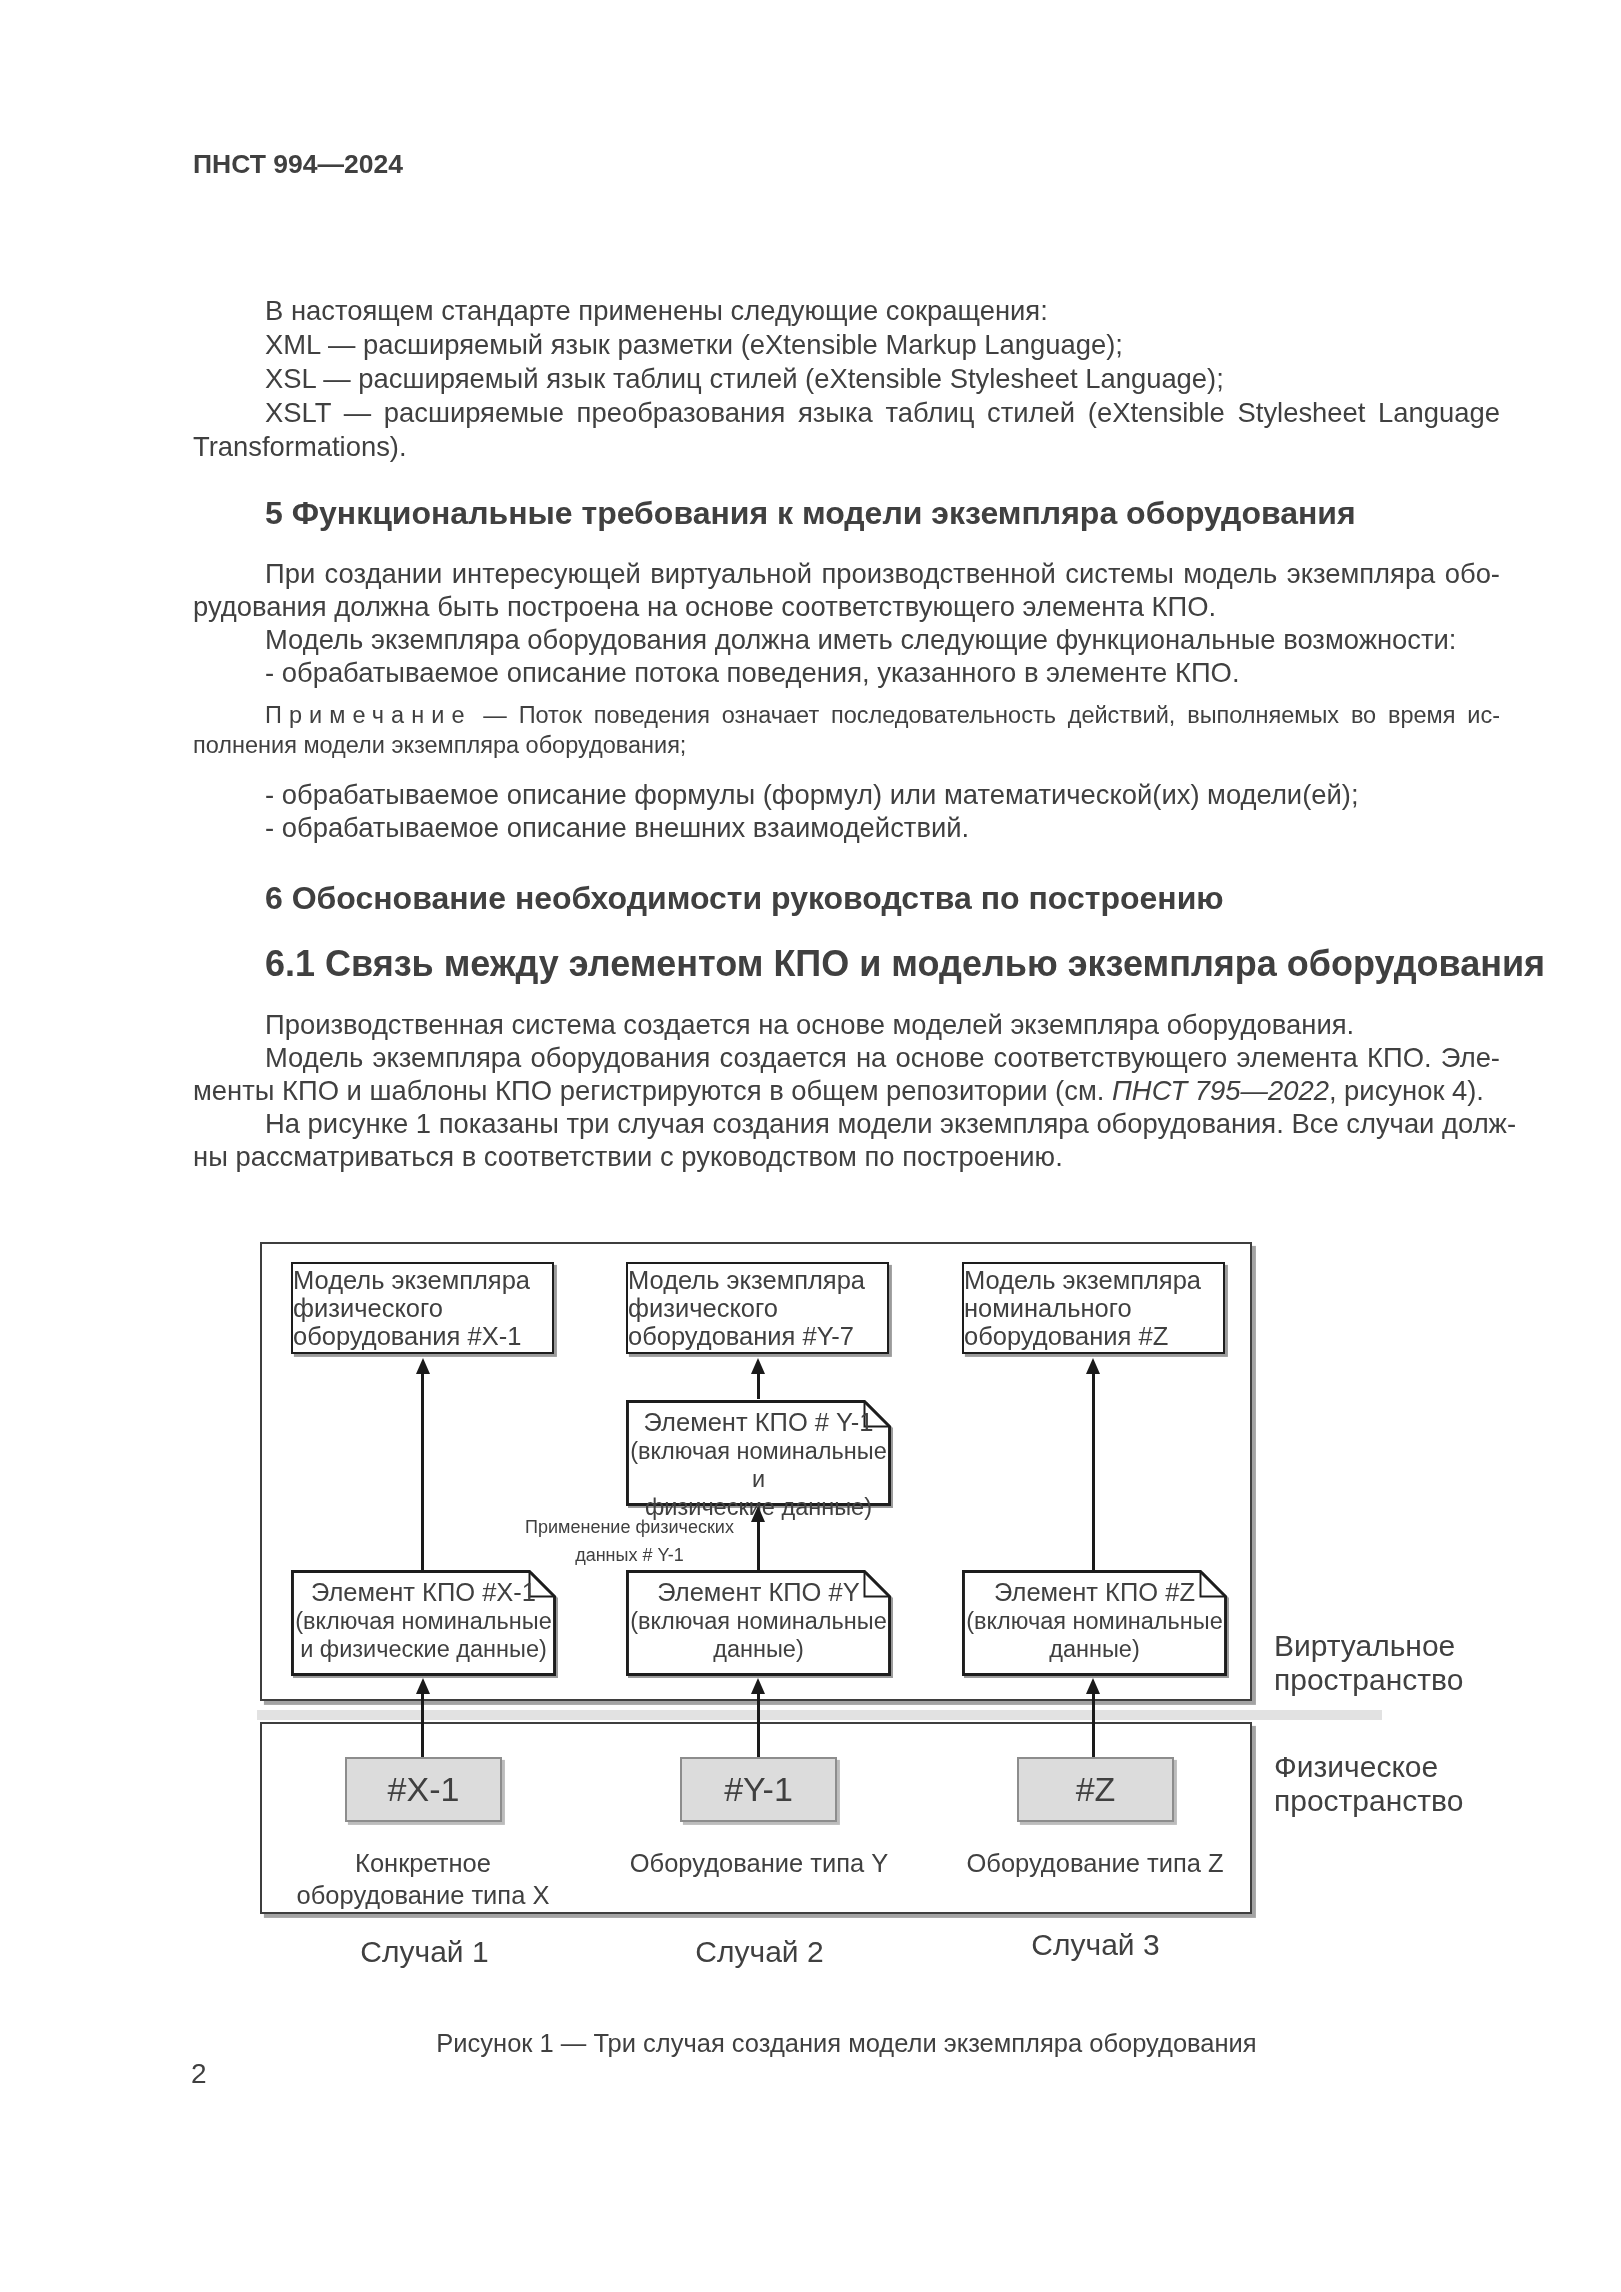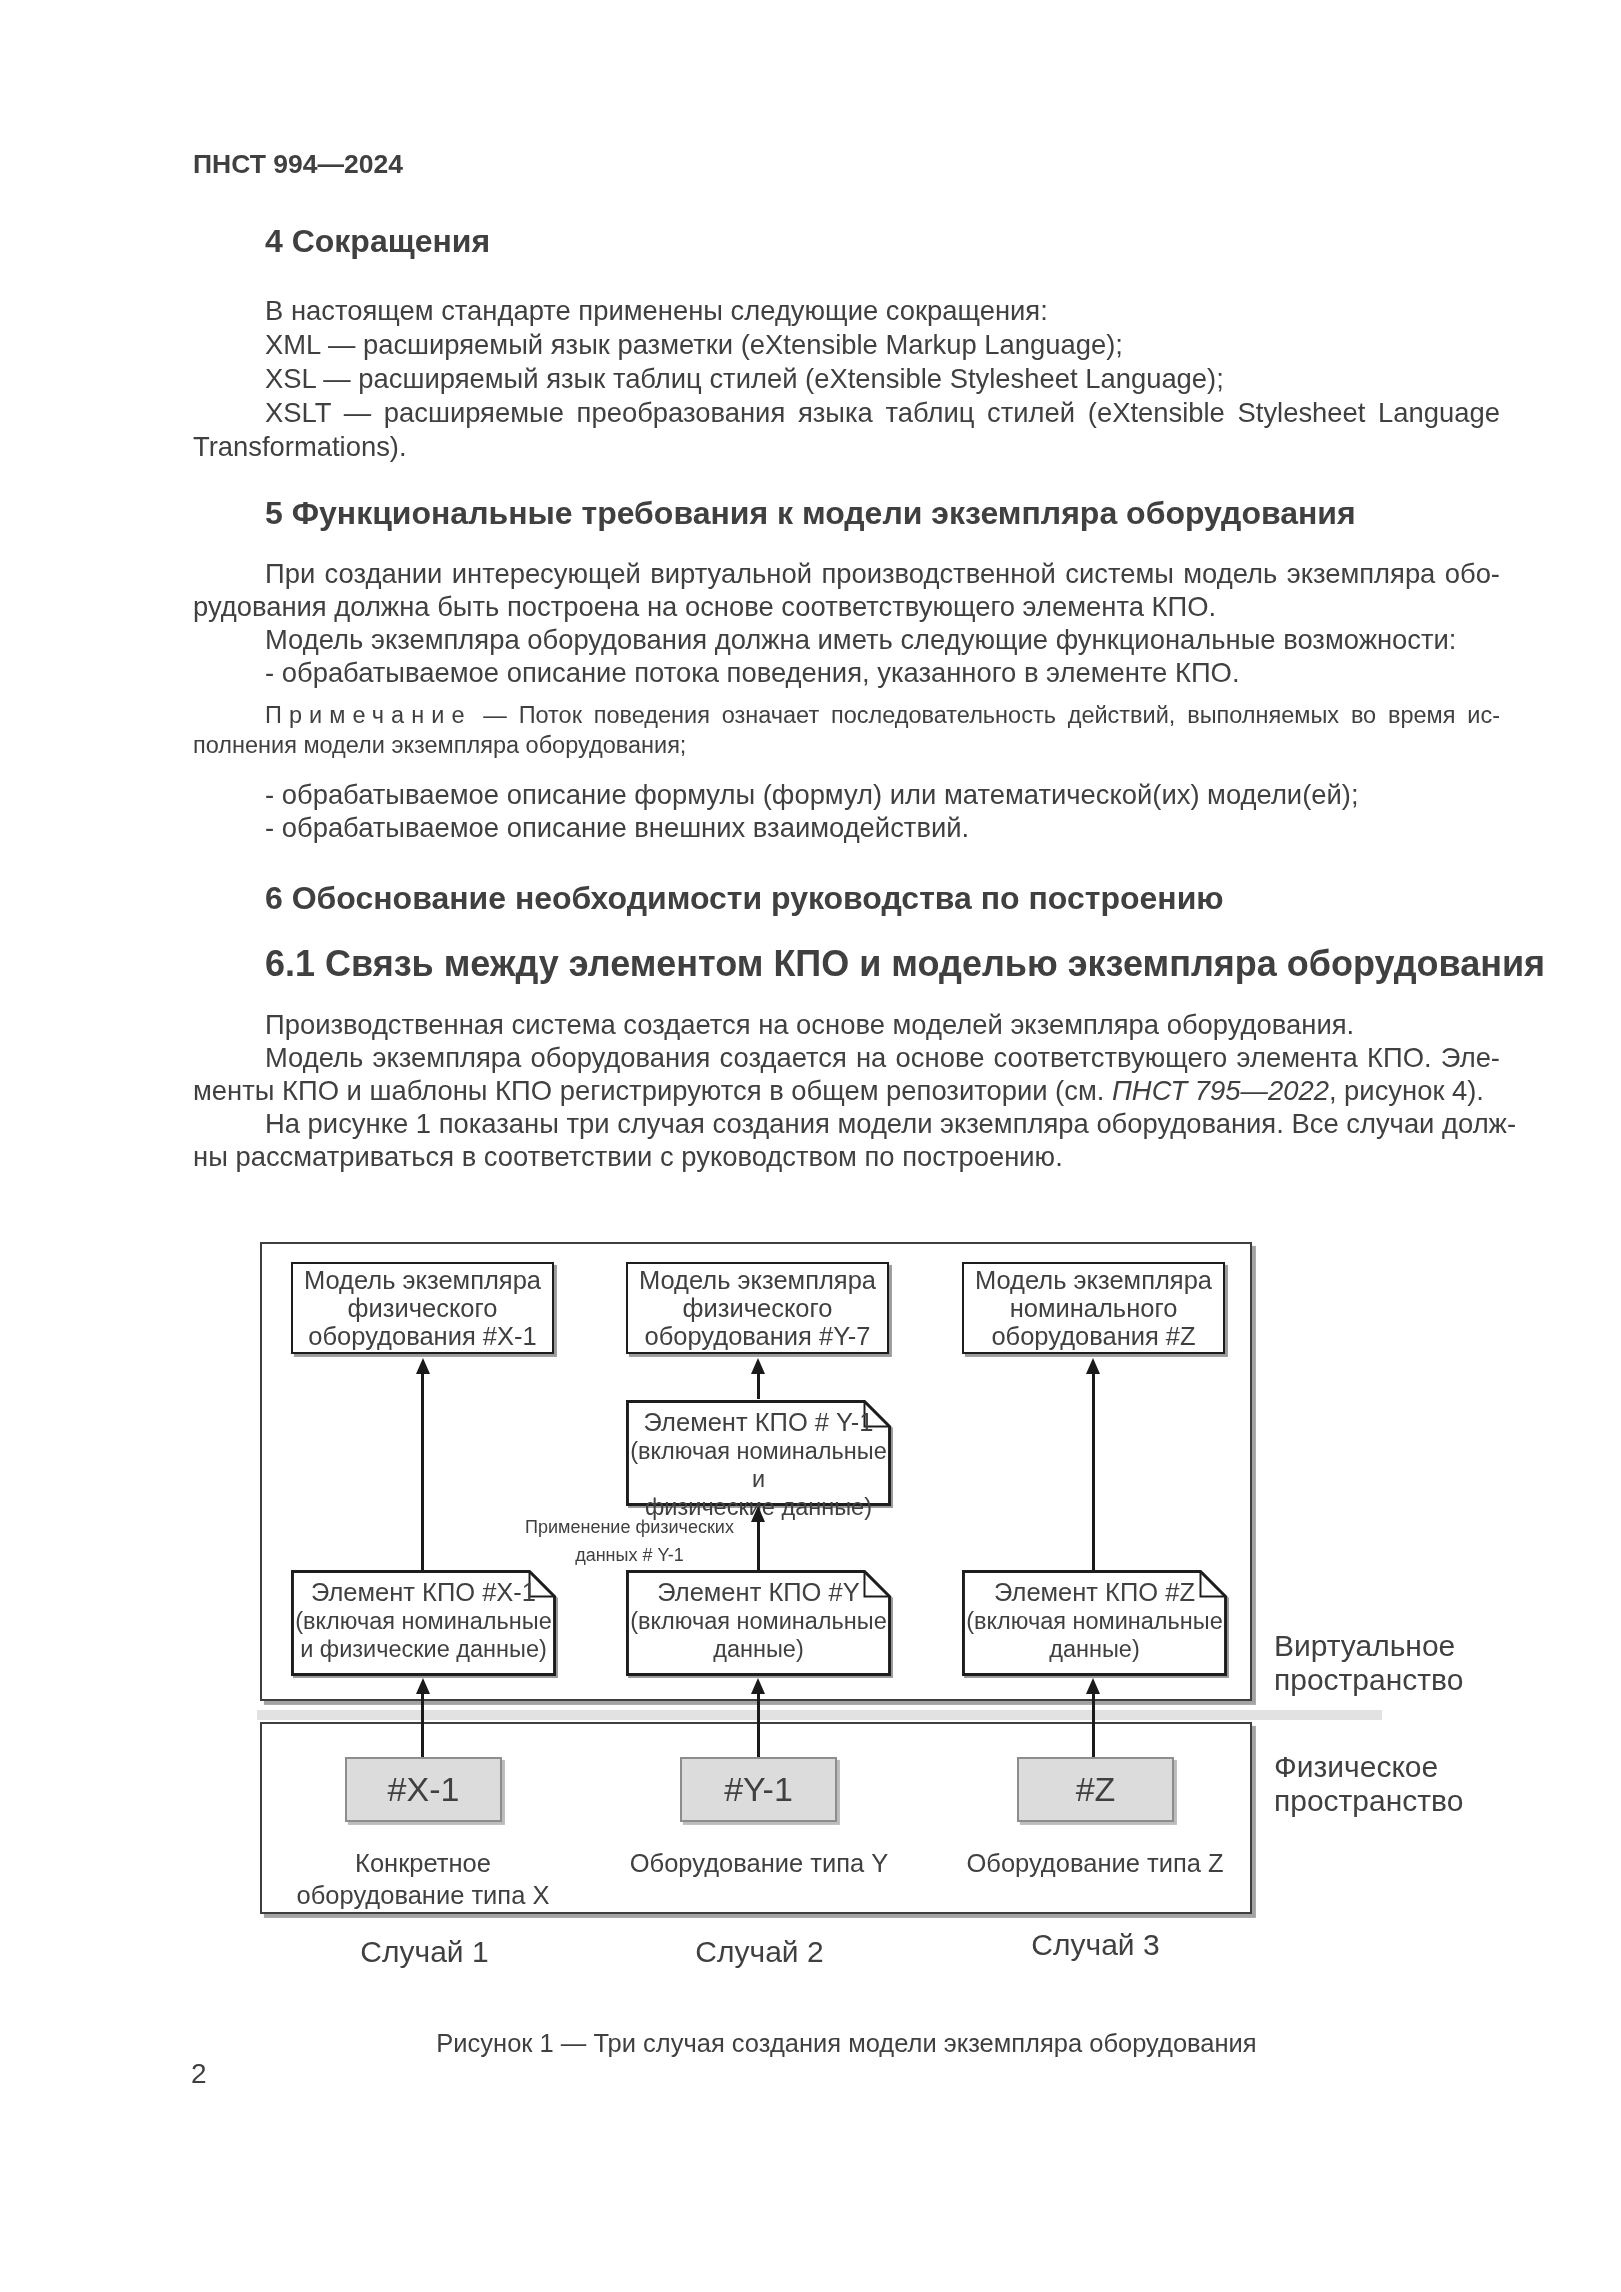--- a/index.html
+++ b/index.html
@@ -17,21 +17,21 @@
   .spaced{letter-spacing:0.30em;}
   .it{font-style:italic;}
 
   
   .fig{position:absolute;left:0;top:0;width:1621px;height:2293px;pointer-events:none;}
   .frame{position:absolute;background:#ffffff;border:2.9px solid #3e3e3e;box-shadow:3.9px 3.9px 0 #a3a3a3;}
   .vframe{left:260px;top:1242px;width:988px;height:455px;}
   .pframe{left:260px;top:1722px;width:988px;height:188px;}
   .band{position:absolute;left:257px;top:1710px;width:1125px;height:9.8px;background:#e2e2e2;}
   .mbox{position:absolute;top:1262px;width:259px;height:86px;background:#fff;border:2.9px solid #1d1d1d;
-        box-shadow:2.9px 2.9px 0 #9b9b9b;text-align:center;font-size:25.5px;line-height:28px;padding-top:2px;}
+        box-shadow:2.9px 2.9px 0 #9b9b9b;text-align:left;font-size:25.5px;line-height:28px;padding-top:2px;}
   .docbox{position:absolute;width:265px;height:106px;}
   .docbox svg{position:absolute;left:0;top:0;filter:drop-shadow(2.9px 2.9px 0 #9b9b9b);}
   .docbox .txt{position:absolute;left:0;top:6.9px;width:265px;text-align:center;}
   .t1{font-size:25.5px;line-height:30px;}
   .t2{font-size:23.5px;line-height:28px;}
   .aline{position:absolute;width:2.9px;background:#1a1a1a;}
   .ahead{position:absolute;width:0;height:0;border-left:7.8px solid transparent;
          border-right:7.8px solid transparent;border-bottom:16.7px solid #1a1a1a;}
   .albl{position:absolute;left:512px;top:1513px;width:235px;text-align:center;font-size:18px;line-height:28px;}
   .spacelbl{position:absolute;left:1274px;width:235px;font-size:30px;line-height:34px;}
@@ -42,21 +42,20 @@
   .caption{position:absolute;left:193px;top:2029px;width:1307px;text-align:center;font-size:25.5px;}
   .pagenum{position:absolute;left:191px;top:2058px;font-size:28px;}
 </style>
 </head>
 <body>
 
 <div class="page">
 
   <div class="abs docnum">ПНСТ 994—2024</div>
 
-  <h2 class="abs h-big" style="top:223px">4 Сокращения</h2>
   <div class="abs block s4" style="top:294px">
     <div class="line indent">В настоящем стандарте применены следующие сокращения:</div>
     <div class="line indent">XML — расширяемый язык разметки (eXtensible Markup Language);</div>
     <div class="line indent">XSL — расширяемый язык таблиц стилей (eXtensible Stylesheet Language);</div>
     <div class="line indent fill">XSLT — расширяемые преобразования языка таблиц стилей (eXtensible Stylesheet Language</div>
     <div class="line">Transformations).</div>
   </div>
 
   <h2 class="abs h-big" style="top:495px">5 Функциональные требования к модели экземпляра оборудования</h2>
   <div class="abs block" style="top:557px">

